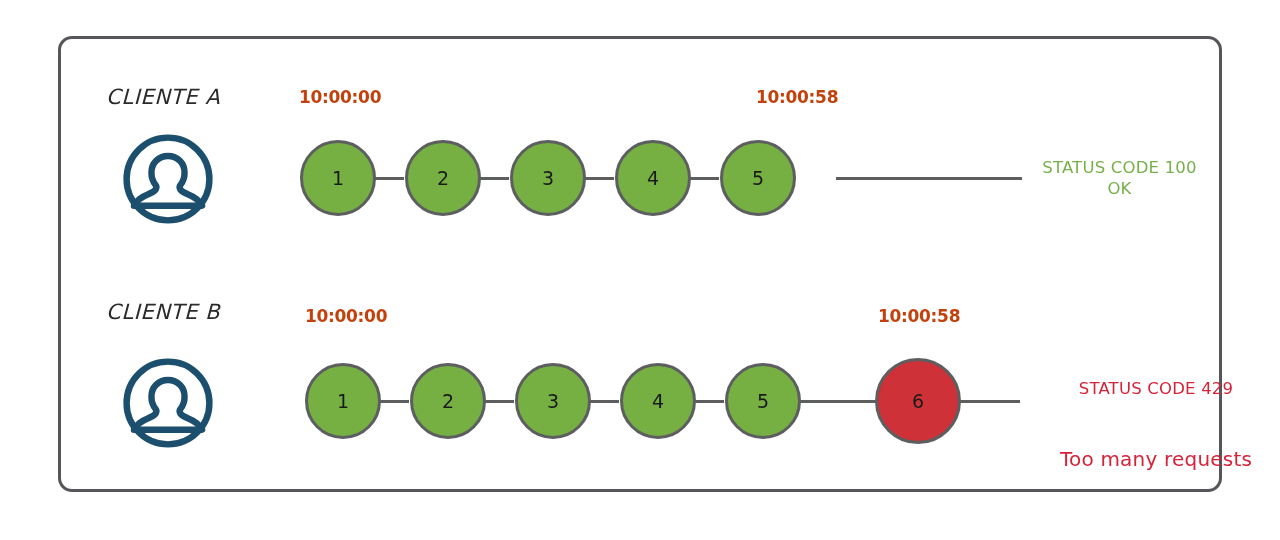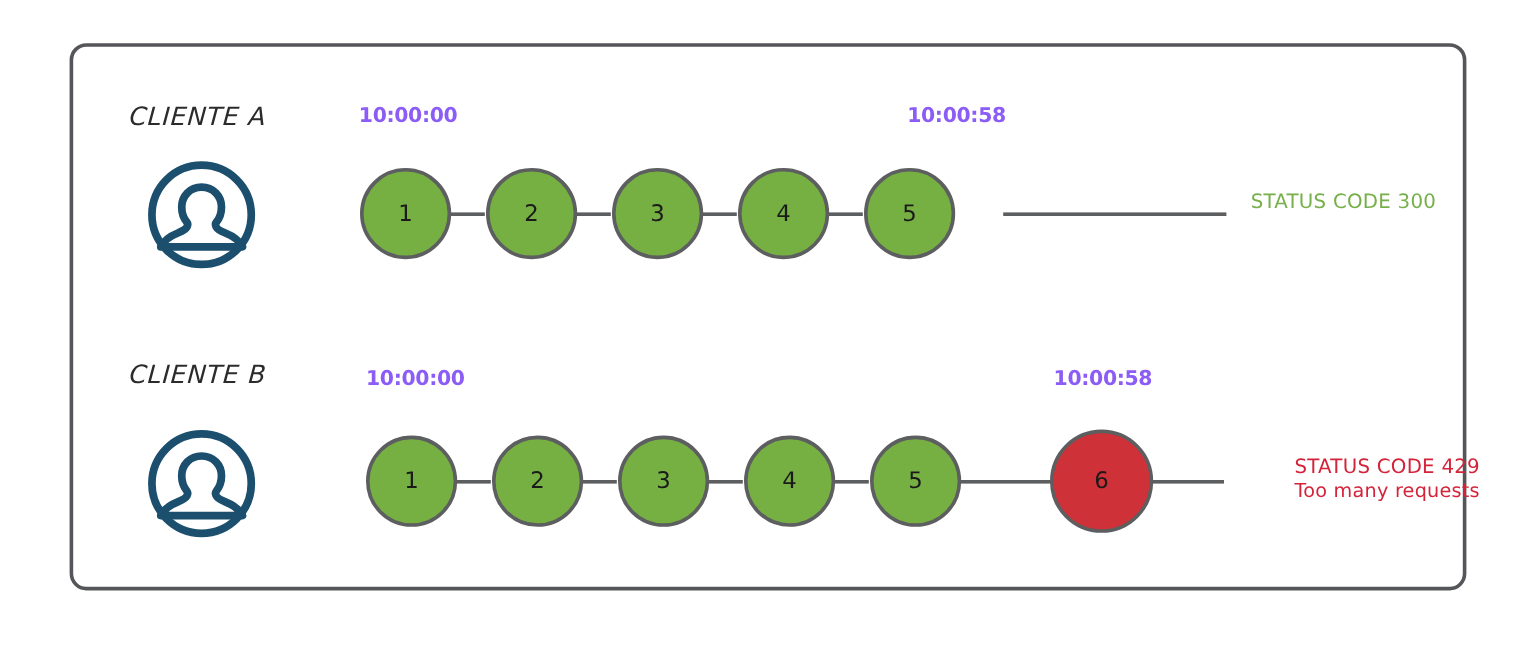--- a/index.html
+++ b/index.html
@@ -63,21 +63,21 @@
     height: 92px;
   }
   .avatar svg { display: block; width: 100%; height: 100%; }
 
   
   .timestamp {
     position: absolute;
     font-family: "DejaVu Sans", sans-serif;
     font-size: 17px;
     font-weight: bold;
-    color: #8b5cf6;
+    color: #c2410c;
     white-space: nowrap;
     letter-spacing: -0.3px;
   }
 
   
   .chain {
     position: absolute;
   }
   .node {
     position: absolute;
@@ -108,21 +108,21 @@
     font-size: 16.5px;
     text-align: center;
     white-space: nowrap;
     line-height: 1.28;
     letter-spacing: 0.2px;
   }
   .status .line1 { display: block; }
   .status .line2 { display: block; }
   .status-ok   { color: #77b04a; }
   .status-fail { color: #d3243a; }
-  .status-fail .line2 { font-size: 16px; }
+  .status-fail .line2 { font-size: 20px; margin-top: 48px; }
 </style>
 </head>
 <body>
 
 <div id="canvas">
 
   <div class="card"></div>
 
   <div class="row row-a">
 
@@ -158,21 +158,22 @@
       <div class="connector" style="left:836px; top:177px; width:186px;"></div>
 
       <div class="node node-ok" style="left:300px; top:140px; width:76px; height:76px;">1</div>
       <div class="node node-ok" style="left:405px; top:140px; width:76px; height:76px;">2</div>
       <div class="node node-ok" style="left:510px; top:140px; width:76px; height:76px;">3</div>
       <div class="node node-ok" style="left:615px; top:140px; width:76px; height:76px;">4</div>
       <div class="node node-ok" style="left:720px; top:140px; width:76px; height:76px;">5</div>
     </div>
 
     <div class="status status-ok" style="left:1022px; top:157px; width:195px;">
-      <span class="line1">STATUS CODE 300</span>
+      <span class="line1">STATUS CODE 100</span>
+      <span class="line2">OK</span>
     </div>
   </div>
 
   <div class="row row-b">
 
     <div class="client-label" style="left:108px; top:300px;">CLIENTE B</div>
 
     <div class="avatar" style="left:122px; top:357px;">
       <svg viewBox="0 0 100 100" xmlns="http://www.w3.org/2000/svg">
         <circle cx="50" cy="50" r="45" fill="none" stroke="#1c4e6e" stroke-width="7"></circle>

